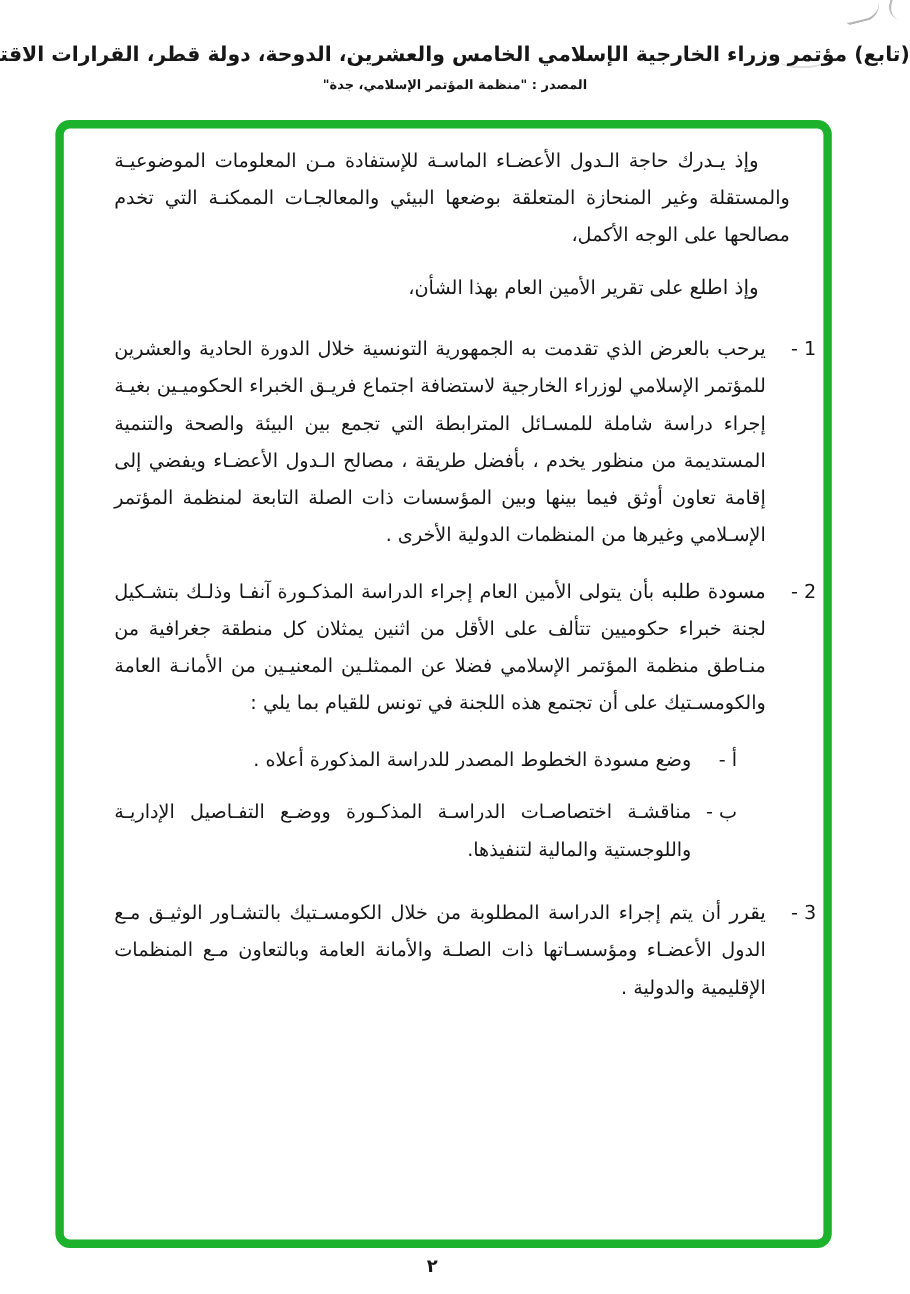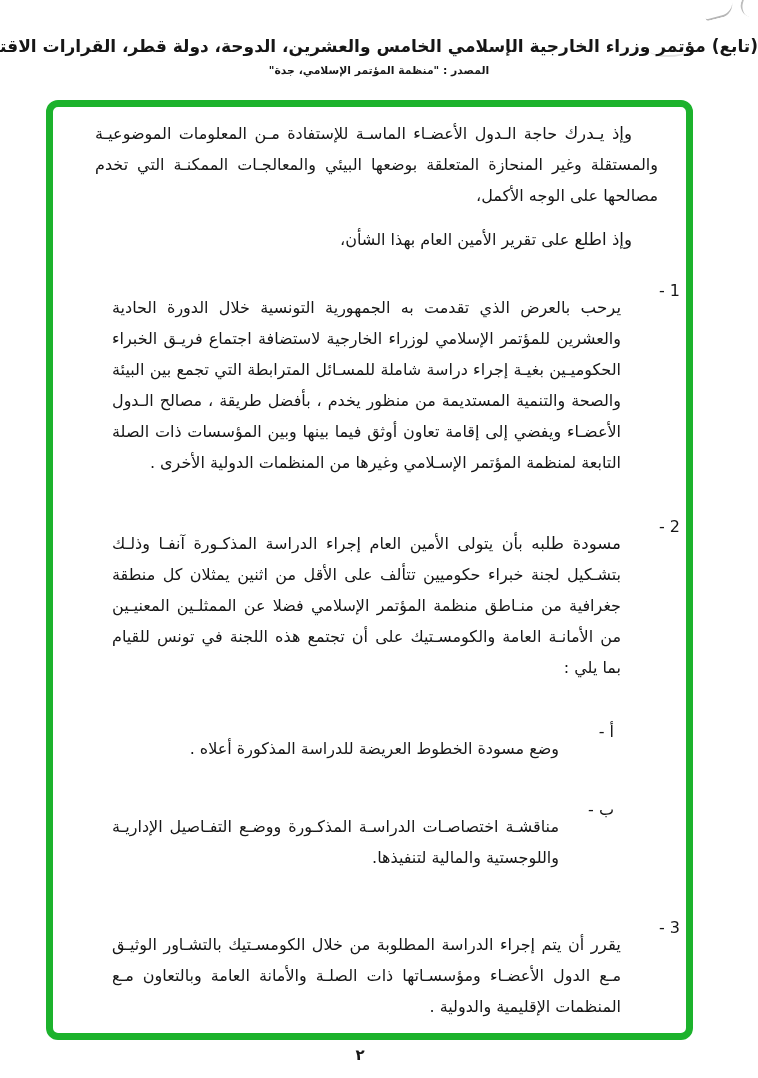--- a/index.html
+++ b/index.html
@@ -27,21 +27,21 @@
     position:absolute;top:118px;right:100px;width:563px;
     font-size:16px;line-height:31px;text-align:justify;direction:rtl;
   }
   .para{margin:0 0 13px;text-indent:26px;}
   .para-last{margin-bottom:20px;}
   .lead{font-weight:normal;font-size:1.04em;}
   .lead.u{text-decoration:underline;text-underline-offset:3px;}
 
   .item{display:flex;align-items:flex-start;margin:0 -22px 16px 0;}
   .marker{flex:none;width:34px;margin-left:8px;font-size:16px;}
-  .ibody{flex:1;margin:17px;text-align:justify;}
+  .ibody{flex:1;margin:0;text-align:justify;}
 
   .sub{display:flex;align-items:flex-start;margin:0 44px 13px 0;}
   .sub .marker{width:30px;}
 
   .item-3{margin-top:22px;}
 
   
   .pagenum{
     position:absolute;top:1046px;left:0;width:720px;text-align:center;
     font-size:15px;font-weight:bold;
@@ -86,21 +86,21 @@
       <p class="ibody"><b class="lead">يرحب</b> <span>بالعرض الذي تقدمت به الجمهورية التونسية خلال الدورة الحادية والعشرين للمؤتمر الإسلامي لوزراء الخارجية لاستضافة اجتماع فريـق الخبراء الحكوميـين بغيـة إجراء دراسة شاملة للمسـائل المترابطة التي تجمع بين البيئة والصحة والتنمية المستديمة من منظور يخدم ، بأفضل طريقة ، مصالح الـدول الأعضـاء ويفضي إلى إقامة تعاون أوثق فيما بينها وبين المؤسسات ذات الصلة التابعة لمنظمة المؤتمر الإسـلامي وغيرها من المنظمات الدولية الأخرى .</span></p>
     </div>
 
     <div class="item">
       <div class="marker">2 -</div>
       <p class="ibody"><b class="lead">مسودة طلبه</b> <span>بأن يتولى الأمين العام إجراء الدراسة المذكـورة آنفـا وذلـك بتشـكيل لجنة خبراء حكوميين تتألف على الأقل من اثنين يمثلان كل منطقة جغرافية من منـاطق منظمة المؤتمر الإسلامي فضلا عن الممثلـين المعنيـين من الأمانـة العامة والكومسـتيك على أن تجتمع هذه اللجنة في تونس للقيام بما يلي :</span></p>
     </div>
 
     <div class="sub">
       <div class="marker">أ -</div>
-      <p class="ibody">وضع مسودة الخطوط العريضة للدراسة المذكورة أعلاه .</p>
+      <p class="ibody">وضع مسودة الخطوط المصدر للدراسة المذكورة أعلاه .</p>
     </div>
 
     <div class="sub">
       <div class="marker">ب -</div>
       <p class="ibody">مناقشـة اختصاصـات الدراسـة المذكـورة ووضـع التفـاصيل الإداريـة واللوجستية والمالية لتنفيذها.</p>
     </div>
 
     <div class="item item-3">
       <div class="marker">3 -</div>
       <p class="ibody"><b class="lead">يقرر</b> <span>أن يتم إجراء الدراسة المطلوبة من خلال الكومسـتيك بالتشـاور الوثيـق مـع الدول الأعضـاء ومؤسسـاتها ذات الصلـة والأمانة العامة وبالتعاون مـع المنظمات الإقليمية والدولية .</span></p>

